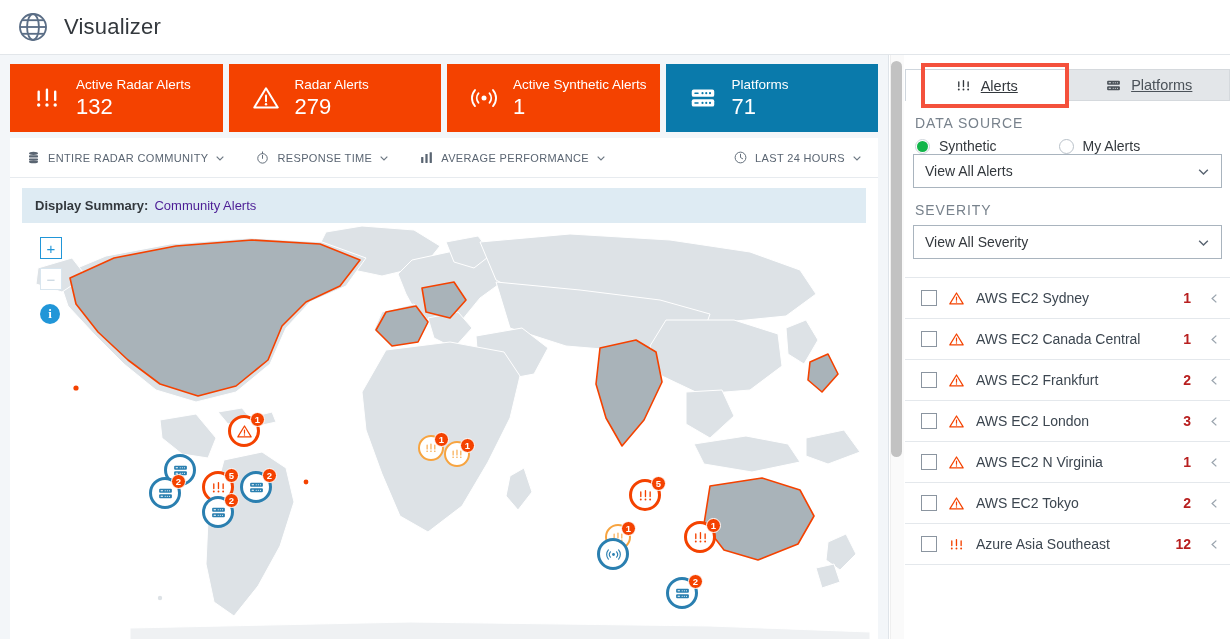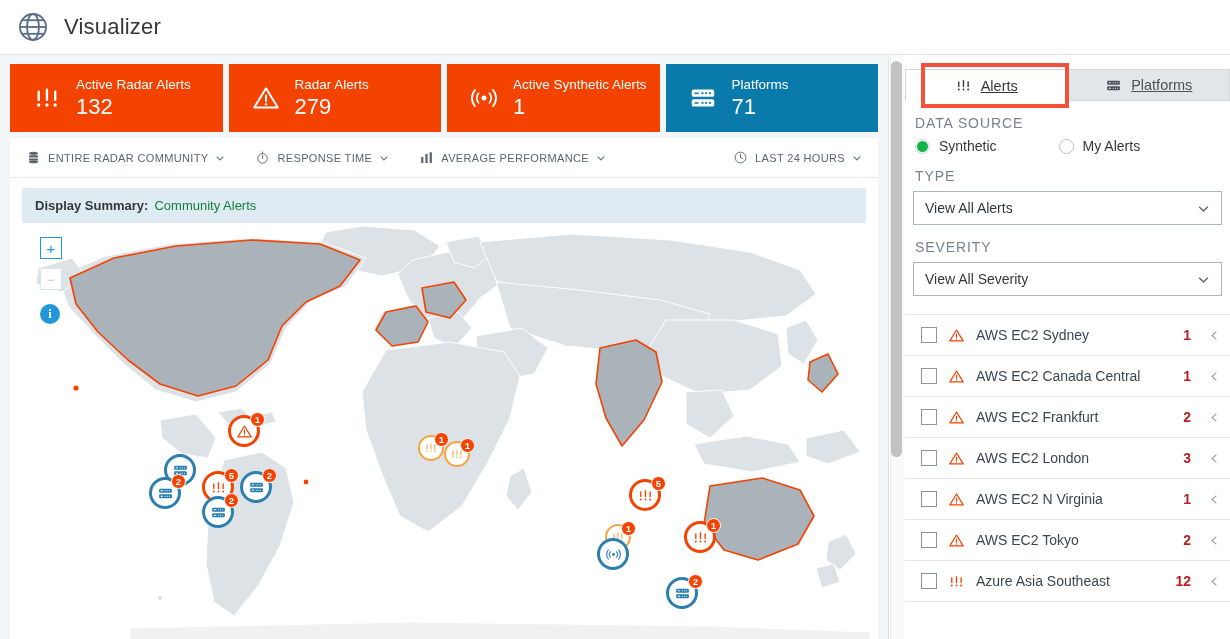--- a/index.html
+++ b/index.html
@@ -54,21 +54,21 @@
   .tb-item.right { margin-right:0; margin-left:auto; }
   .tb-ico { width:15px; height:15px; color:#5a6572; flex:0 0 15px; }
   .caret { width:10px; height:10px; color:#6d7883; flex:0 0 10px; }
 
   .summary {
     margin:10px 12px 0 12px; height:35px; background:#deebf3;
     display:flex; align-items:center; padding-left:13px; gap:6px;
     font-size:13px; color:#33383d;
   }
   .summary b { font-weight:bold; }
-  .summary span.val { color:#15803d; }
+  .summary span.val { color:#4c1d95; }
 
   
   .map-wrap { position:absolute; left:0; top:86px; right:0; bottom:0; overflow:hidden; background:#fff; }
   .map-svg { position:absolute; left:0; top:0; }
 
   .map-ctrl { position:absolute; left:30px; z-index:5; }
   .zoom-btn {
     width:22px; height:22px; background:#fff; display:flex;
     align-items:center; justify-content:center; cursor:pointer;
     font-size:15px; line-height:1;
@@ -643,21 +643,20 @@
       <div class="radio">
         <span class="dot on"></span>
         <span>Synthetic</span>
       </div>
       <div class="radio">
         <span class="dot"></span>
         <span>My Alerts</span>
       </div>
     </div>
 
-    <div class="sec-label">Type</div>
     <div class="select">
       <span>View All Alerts</span>
       <svg class="caret2" viewBox="0 0 12 12" fill="none" stroke="currentColor" stroke-width="1.3">
           <path d="M2 4.3 6 8.3 10 4.3"></path>
         </svg>
     </div>
 
     <div class="sec-label">Severity</div>
     <div class="select">
       <span>View All Severity</span>

